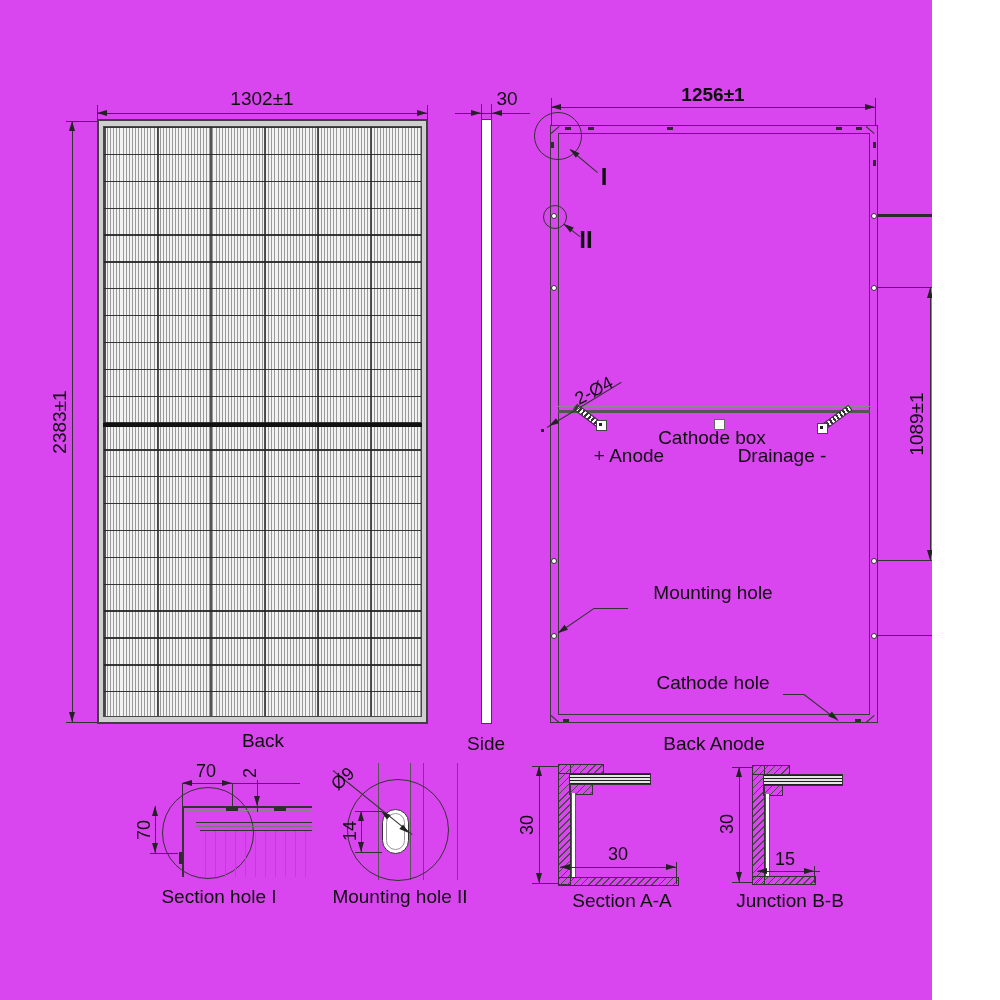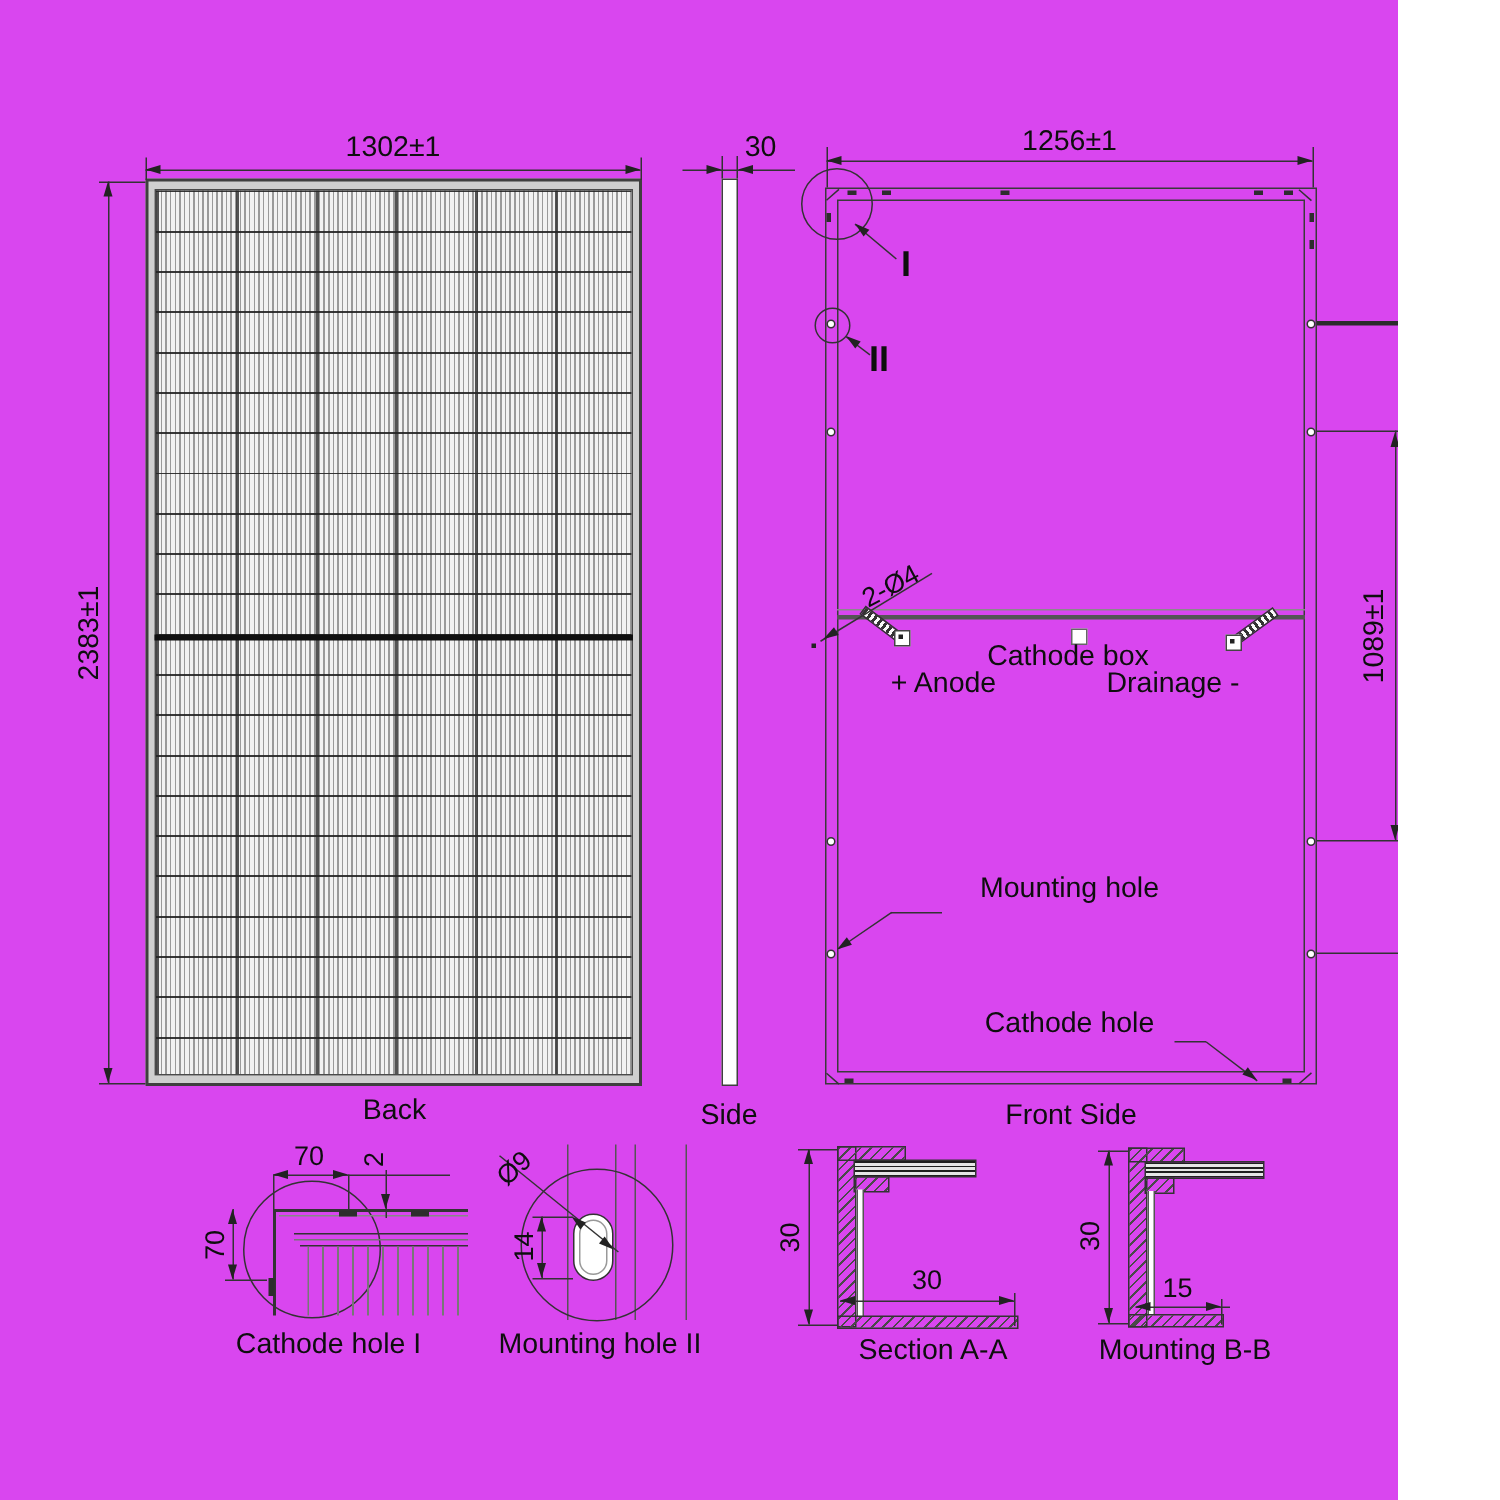--- a/index.html
+++ b/index.html
@@ -99,21 +99,21 @@
     <div class="hole" style="left:871px;top:213px;"></div>
     <div class="hole" style="left:871px;top:285px;"></div>
     <div class="hole" style="left:871px;top:558px;"></div>
     <div class="hole" style="left:871px;top:633px;"></div>
 
     <div class="vl" style="left:551px;top:98px;height:27px;"></div>
     <div class="vl" style="left:875px;top:98px;height:27px;"></div>
     <div class="hl" style="left:551px;top:107px;width:324px;"></div>
     <div class="a a-l" style="left:551px;top:103.5px;"></div>
     <div class="a a-r" style="left:865px;top:103.5px;"></div>
-    <div class="t" style="left:713px;top:95px;">1256±1</div>
+    <div class="t" style="left:713px;top:95px;font-weight:bold;">1256±1</div>
 
     <div class="circ" style="left:534px;top:112px;width:46px;height:46px;"></div>
     <div class="ln" style="left:570px;top:149px;width:36px;transform:rotate(40deg);"></div>
     <div class="a a-l" style="left:570px;top:145.5px;transform:rotate(40deg);"></div>
     <div class="t big" style="left:604px;top:177px;">I</div>
 
     <div class="circ" style="left:543px;top:205px;width:22px;height:22px;"></div>
     <div class="ln" style="left:564px;top:224px;width:20px;transform:rotate(37deg);"></div>
     <div class="a a-l" style="left:564px;top:220.5px;transform:rotate(37deg);"></div>
     <div class="t big" style="left:586px;top:240px;">II</div>
@@ -153,21 +153,21 @@
     <div class="t" style="left:713px;top:593px;">Mounting hole</div>
     <div class="hl" style="left:594px;top:608px;width:34px;"></div>
     <div class="ln" style="left:559px;top:632px;width:43px;transform:rotate(-34.4deg);"></div>
     <div class="a a-l" style="left:558px;top:629.5px;transform:rotate(-34.4deg);"></div>
 
     <div class="t" style="left:713px;top:683px;">Cathode hole</div>
     <div class="hl" style="left:783px;top:694px;width:21px;"></div>
     <div class="ln" style="left:804px;top:694px;width:43px;transform:rotate(37.4deg);"></div>
     <div class="a a-r" style="left:828px;top:716.5px;transform:rotate(37.4deg);"></div>
 
-    <div class="t" style="left:714px;top:744px;">Front Side</div>
+    <div class="t" style="left:714px;top:744px;">Back Anode</div>
   </div>
 
   <div>
     <div class="circ" style="left:162px;top:787px;width:90px;height:90px;"></div>
     <div class="vl" style="left:182px;top:806px;height:71px;width:1.5px;"></div>
     <div class="hl" style="left:182px;top:806px;width:130px;height:1.5px;"></div>
     <div class="hl" style="left:186px;top:810px;width:126px;background:#888;"></div>
     <div class="hl" style="left:196px;top:822px;width:116px;"></div>
     <div class="hl" style="left:196px;top:826px;width:116px;background:#777;"></div>
     <div class="hl" style="left:200px;top:830px;width:112px;"></div>
@@ -186,21 +186,21 @@
     <div class="vl" style="left:155px;top:806px;height:47px;"></div>
     <div class="hl" style="left:150px;top:853px;width:28px;"></div>
     <div class="a a-u" style="left:151.5px;top:806px;"></div>
     <div class="a a-d" style="left:151.5px;top:843px;"></div>
     <div class="t s18 r90" style="left:144px;top:830px;">70</div>
 
     <div class="vl" style="left:257px;top:780px;height:32px;"></div>
     <div class="a a-d" style="left:253.5px;top:796px;"></div>
     <div class="t s18 r90" style="left:250px;top:773px;">2</div>
 
-    <div class="t" style="left:219px;top:897px;">Cathode hole I</div>
+    <div class="t" style="left:219px;top:897px;">Section hole I</div>
   </div>
 
   <div>
     <div class="vl" style="left:378px;top:763px;height:117px;background:#555;"></div>
     <div class="vl" style="left:410px;top:763px;height:117px;background:#555;"></div>
     <div class="vl" style="left:423px;top:763px;height:117px;background:#555;"></div>
     <div class="vl" style="left:457px;top:763px;height:117px;background:#555;"></div>
     <div class="circ" style="left:347px;top:779px;width:100px;height:100px;"></div>
     <div style="position:absolute;left:382px;top:809px;width:27px;height:45px;border:1.5px solid #333;border-radius:14px;box-sizing:border-box;background:#fff;"></div>
     <div style="position:absolute;left:386px;top:813px;width:19px;height:37px;border:1px solid #999;border-radius:10px;box-sizing:border-box;"></div>
@@ -258,16 +258,16 @@
     <div class="hatch" style="left:763px;top:785px;width:18px;height:9px;"></div>
     <div style="position:absolute;left:765px;top:794px;width:5px;height:83px;border-left:1px solid #555;border-right:1px solid #555;box-sizing:border-box;background:#fff;"></div>
     <div class="hatch" style="left:752px;top:876px;width:62px;height:7px;"></div>
 
     <div class="hl" style="left:757px;top:871px;width:63px;"></div>
     <div class="vl" style="left:814px;top:866px;height:17px;"></div>
     <div class="a a-l" style="left:757px;top:867.5px;"></div>
     <div class="a a-r" style="left:804px;top:867.5px;"></div>
     <div class="t s18" style="left:785px;top:859px;">15</div>
 
-    <div class="t" style="left:790px;top:901px;">Mounting B-B</div>
+    <div class="t" style="left:790px;top:901px;">Junction B-B</div>
   </div>
 
 </div>
 
 </body></html>

